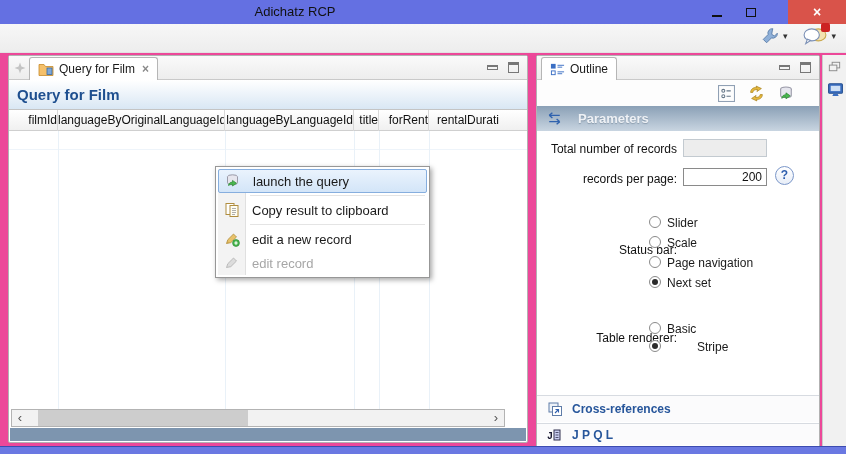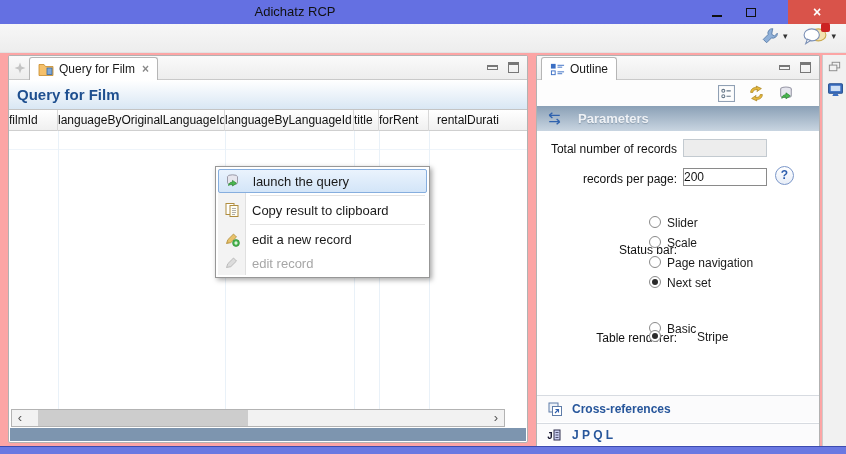--- a/index.html
+++ b/index.html
@@ -1,18 +1,18 @@
 <!DOCTYPE html>
 <html><head>
 <meta charset="utf-8">
 <style>
   * { margin:0; padding:0; box-sizing:border-box; }
   html,body { width:846px; height:454px; overflow:hidden; }
   body { font-family:"Liberation Sans", sans-serif; font-size:12px; color:#1a1a1a; background:#f0f0f0; }
-  .window { position:relative; width:846px; height:454px; background:#fca5a5; }
+  .window { position:relative; width:846px; height:454px; background:#ec4899; }
 
   
   .titlebar { position:absolute; left:0; top:0; width:846px; height:24px; background:#6470e2; }
   .title-text { position:absolute; left:0; top:0; width:590px; height:24px; line-height:24px; text-align:center; color:#111; font-size:13px; }
   .winbtn { position:absolute; top:0; height:24px; display:flex; align-items:center; justify-content:center; }
   .btn-min { left:700px; width:34px; }
   .btn-min .bar { width:10px; height:2px; background:#101010; margin-top:8px; }
   .btn-max { left:734px; width:34px; }
   .btn-max .box { width:10px; height:9px; border:1.5px solid #101010; background:transparent; }
   .btn-close { left:788px; width:58px; background:#d9534a; color:#fff; font-size:14px; font-weight:bold; }
@@ -31,21 +31,21 @@
   .mm-min { width:11px; height:5px; border:1px solid #777; border-top-width:2px; }
   .mm-max { width:11px; height:11px; border:1px solid #777; border-top-width:3px; }
   .tab-close { color:#8a8a8a; font-weight:bold; font-size:12px; margin-left:2px; cursor:default; }
 
   
   .left-panel { left:8px; top:55px; width:520px; height:388px; }
   .lp-chevron { position:absolute; left:5px; top:6px; }
   .lp-header { position:absolute; left:0; top:24px; right:0; height:30px; background:linear-gradient(#ffffff,#d9e7f4); display:flex; align-items:center; padding-left:8px; border-bottom:1px solid #c4c4c4; }
   .lp-title { font-size:15px; font-weight:bold; color:#1e4f8f; }
   .lp-thead { position:absolute; left:0; top:54px; right:0; height:21px; display:flex; background:linear-gradient(#ffffff,#f0f0f0); border-bottom:1px solid #cfcfcf; }
-  .th { height:21px; line-height:20px; text-align:left; border-right:1px solid #d8d8d8; overflow:hidden; white-space:nowrap; font-size:12px; color:#111; }
+  .th { height:21px; line-height:20px; text-align:right; border-right:1px solid #d8d8d8; overflow:hidden; white-space:nowrap; font-size:12px; color:#111; }
   .lp-body { position:absolute; left:0; top:75px; right:0; height:278px; background:#fff; }
   .gridline { position:absolute; top:0; width:1px; height:278px; background:#e9f1f8; }
   .rowline { position:absolute; left:0; right:0; top:18px; height:1px; background:#eef4fa; }
   .lp-hscroll { position:absolute; left:2px; top:353px; width:494px; height:18px; border:1px solid #b3b3b3; background:#f2f2f2; display:flex; align-items:center; }
   .scr-arrow { width:16px; text-align:center; color:#555; font-size:13px; line-height:16px; }
   .scr-track { position:relative; flex:1; height:100%; }
   .scr-thumb { position:absolute; left:10px; top:0; width:210px; height:100%; background:#cdcdcd; }
   .lp-status { position:absolute; left:1px; right:1px; bottom:1px; height:13px; background:#7d95af; }
 
   
@@ -59,21 +59,21 @@
 
   
   .right-panel { left:536px; top:55px; width:284px; height:447px; }
   .rp-toolbar { position:absolute; left:0; top:24px; right:0; height:26px; background:#fdfdfd; display:flex; justify-content:flex-end; align-items:center; gap:13px; padding-right:24px; }
   .rp-paghdr { position:absolute; left:0; top:50px; right:0; height:25px; background:linear-gradient(#8aa0b6,#c9d5e1); display:flex; align-items:center; padding-left:8px; gap:14px; }
   .pag-title { font-weight:bold; color:#eef1f5; font-size:13px; text-shadow:0 1px 1px rgba(60,80,100,.35); }
   .rp-form { position:absolute; left:0; top:75px; right:0; height:236px; background:#fff; }
   .flabel { position:absolute; left:0; width:140px; text-align:right; color:#111; }
   .ffield { position:absolute; left:146px; width:84px; height:18px; }
   .f-disabled { background:#ededed; border:1px solid #c3cad0; }
-  .f-input { border:1px solid #8a8a8a; text-align:left; padding-right:17px; font-family:"Liberation Sans",sans-serif; font-size:12px; color:#111; }
+  .f-input { border:1px solid #8a8a8a; text-align:right; padding-right:4px; font-family:"Liberation Sans",sans-serif; font-size:12px; color:#111; }
   .help-btn { position:absolute; left:238px; top:35px; width:19px; height:19px; border:1px solid #7b97c9; border-radius:50%; background:linear-gradient(#ffffff,#e8eef8); color:#2f5fae; font-weight:bold; text-align:center; line-height:17px; font-size:12px; }
   .radio-row { position:absolute; left:112px; display:flex; gap:6px; height:14px; }
   .radio { width:12px; height:12px; border:1px solid #8a8a8a; border-radius:50%; background:#fff; position:relative; flex:0 0 12px; }
   .radio.checked::after { content:''; position:absolute; left:2px; top:2px; width:6px; height:6px; background:#2b2b2b; border-radius:50%; }
   .section { position:absolute; left:0; right:0; height:27px; background:#fbfbfc; border-top:1px solid #d7dbe1; display:flex; align-items:center; gap:9px; padding-left:10px; }
   .section-label { font-weight:bold; color:#27569b; font-size:12px; }
 
   
   .right-strip { position:absolute; left:822px; top:55px; width:24px; height:391px; background:#f1f1f1; border-left:1px solid #cccccc; }
   .strip-icon { position:absolute; left:4px; }
@@ -298,21 +298,21 @@
       <div class="radio-row" style="top:145px;">
         <span class="radio checked"></span>
         <span>Next set</span>
       </div>
 
       <div class="flabel" style="top:200px;">Table renderer:</div>
       <div class="radio-row" style="top:179px;margin-top:12px;">
         <span class="radio"></span>
         <span>Basic</span>
       </div>
-      <div class="radio-row" style="top:199px;gap:36px;">
+      <div class="radio-row" style="top:209px;gap:36px;">
         <span class="radio checked"></span>
         <span>Stripe</span>
       </div>
     </div>
 
 
     <div class="section" style="top:339px;">
       <span>
         <svg width="16" height="16" viewBox="0 0 16 16">
           <rect x="2" y="2" width="9" height="9" fill="#eef2f8" stroke="#5f7ca8"></rect>

